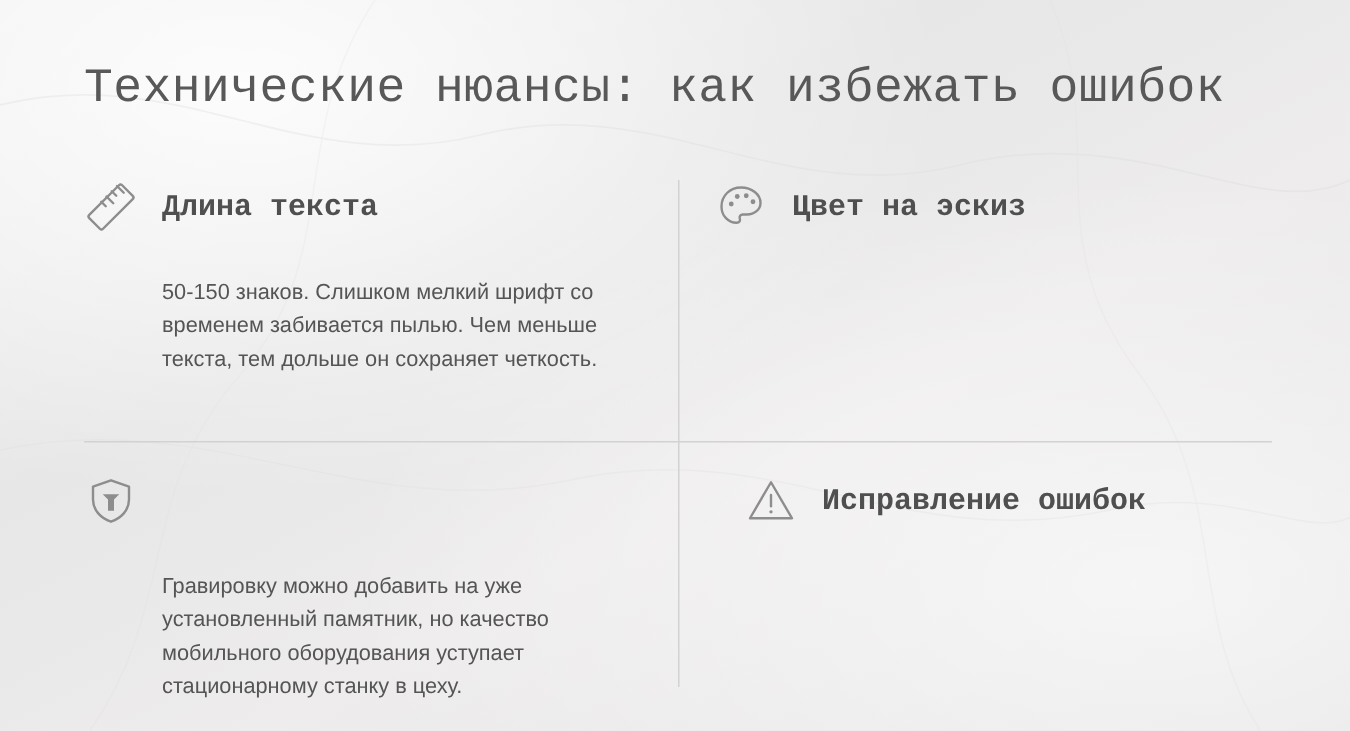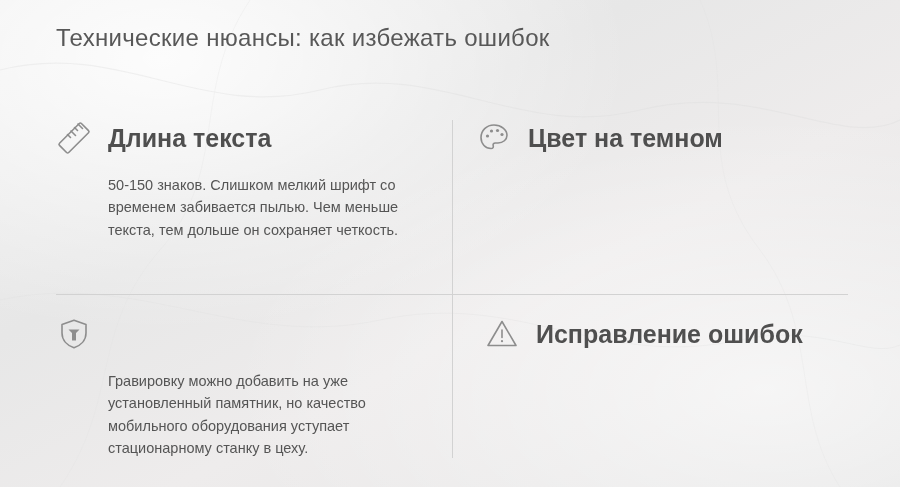--- a/index.html
+++ b/index.html
@@ -26,42 +26,42 @@
   
   .veins {
     position: absolute;
     inset: 0;
     pointer-events: none;
     opacity: 0.5;
   }
   .title {
     position: absolute;
     left: 56px;
-    top: 24px;
-    font-family: Liberation Sans, sans-serif;
-    font-size: 24px;
+    top: 40px;
+    font-family: Liberation Mono, monospace;
+    font-size: 32px;
     color: #585858;
     letter-spacing: 0.3px;
     white-space: nowrap;
   }
   .grid {
     position: absolute;
     left: 56px;
     top: 116px;
     width: 792px;
     height: 350px;
   }
   .cell {
     position: absolute;
     width: 372px;
   }
   .cell-tl { left: 0;   top: 0; }
   .cell-tr { left: 420px; top: 0; }
   .cell-bl { left: 0;   top: 196px; }
-  .cell-br { left: 428px; top: 196px; }
+  .cell-br { left: 440px; top: 196px; }
 
   .divider-h {
     position: absolute;
     left: 0;
     top: 178px;
     width: 792px;
     height: 1px;
     background: #d2d2d2;
   }
   .divider-v {
@@ -83,28 +83,28 @@
     width: 36px;
     height: 36px;
     flex: 0 0 36px;
     display: flex;
     align-items: center;
     justify-content: center;
     color: #8a8a8a;
   }
   .icon svg { display: block; }
   .card-title {
-    font-family: Liberation Sans, sans-serif;
-    font-size: 25px;
+    font-family: Liberation Mono, monospace;
+    font-size: 20px;
     font-weight: bold;
     color: #4f4f4f;
     white-space: nowrap;
   }
   .card-body {
-    margin-top: 14px;
+    margin-top: 24px;
     margin-left: 52px;
     font-size: 14.5px;
     line-height: 1.55;
     color: #555555;
     width: 310px;
   }
 </style>
 </head>
 <body>
 
@@ -141,21 +141,21 @@
       <div class="head">
         <span class="icon">
           <svg width="34" height="34" viewBox="0 0 34 34" fill="none" stroke="#8d8d8d" stroke-width="1.6" stroke-linecap="round" stroke-linejoin="round">
             <path d="M17 4 C9.5 4 4 9.6 4 16.6 C4 23 8.6 27.5 14 27.5 C16.2 27.5 16.6 26 16.2 24.8 C15.7 23.2 16.6 22 18.3 22 L21 22 C26 22 30 18.6 30 14.3 C30 8.6 24.2 4 17 4 Z"></path>
             <circle cx="10.5" cy="15" r="1.6" fill="#8d8d8d" stroke="none"></circle>
             <circle cx="14.5" cy="10" r="1.6" fill="#8d8d8d" stroke="none"></circle>
             <circle cx="20.5" cy="9.5" r="1.6" fill="#8d8d8d" stroke="none"></circle>
             <circle cx="25" cy="13.5" r="1.6" fill="#8d8d8d" stroke="none"></circle>
           </svg>
         </span>
-        <span class="card-title">Цвет на темном</span>
+        <span class="card-title">Цвет на эскиз</span>
       </div>
     </div>
 
     <div class="cell cell-bl">
       <div class="head">
         <span class="icon">
           <svg width="34" height="34" viewBox="0 0 34 34" fill="none" stroke="#8d8d8d" stroke-width="1.6" stroke-linecap="round" stroke-linejoin="round">
             <path d="M17 3.2 L29 7.4 V16 C29 23.2 23.7 28.5 17 30.8 C10.3 28.5 5 23.2 5 16 V7.4 Z"></path>
             <path d="M11.5 12.5 H22.5 L19 16 V23.5 H15 V16 Z" fill="#8d8d8d" stroke="none"></path>
           </svg>

